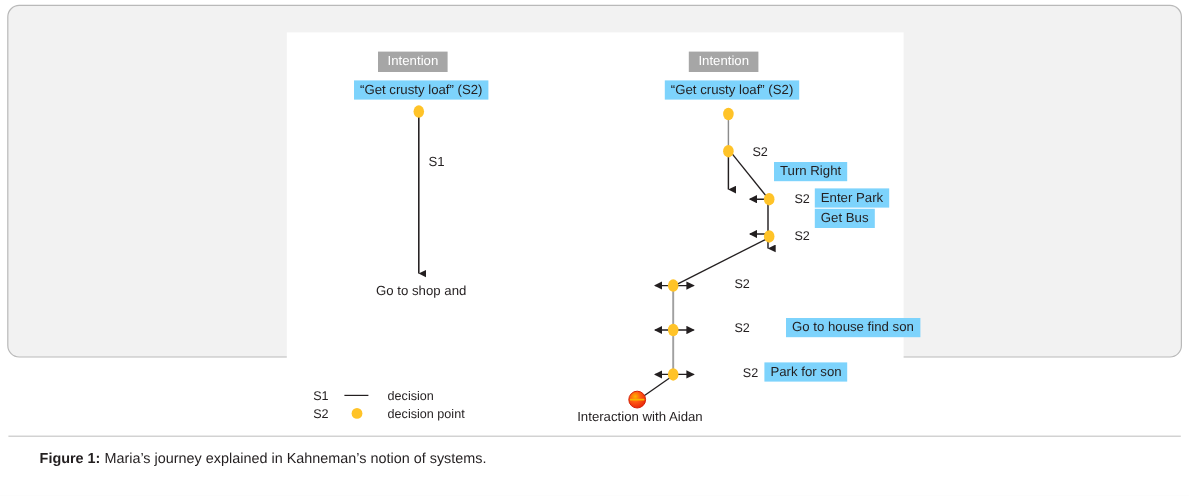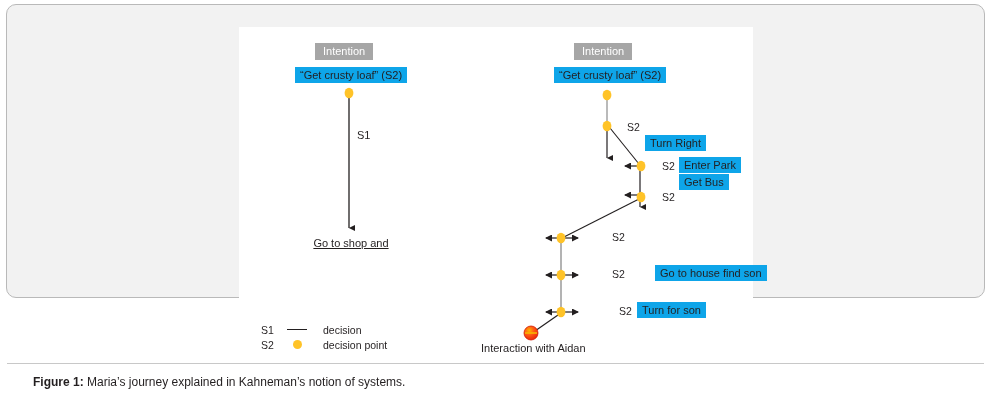--- a/index.html
+++ b/index.html
@@ -40,21 +40,21 @@
   .intention-badge {
     position: absolute;
     background: #a6a6a6;
     color: #ffffff;
     font-size: 11px;
     padding: 2px 8px 3px 8px;
     white-space: nowrap;
   }
   .hl {
     position: absolute;
-    background: #0ea5e9;
+    background: #7dd3fc;
     color: #231f20;
     font-size: 11px;
     padding: 2px 5px 2px 5px;
     white-space: nowrap;
   }
   .sx {
     position: absolute;
     font-size: 10.5px;
     color: #231f20;
     white-space: nowrap;
@@ -206,21 +206,21 @@
         <line x1="286" y1="306" x2="298" y2="306" stroke="#f7b500" stroke-width="1.6"></line>
       </g>
     </svg>
 
     <div class="intention-badge" style="left:76px; top:16px;">Intention</div>
 
     <div class="hl" style="left:56px; top:40px;">“Get crusty loaf” (S2)</div>
 
     <div class="plain" style="left:118px; top:102px;">S1</div>
 
-    <div class="centered" style="left:42px; top:209px; width:140px;text-decoration:underline;">
+    <div class="centered" style="left:42px; top:209px; width:140px;">
       <div>Go to shop and</div>
     </div>
 
     <div class="intention-badge" style="left:335px; top:16px;">Intention</div>
 
     <div class="hl" style="left:315px; top:40px;">“Get crusty loaf” (S2)</div>
 
     <div class="sx" style="left:388px; top:94px;">S2</div>
     <div class="hl" style="left:406px; top:108px;">Turn Right</div>
 
@@ -229,21 +229,21 @@
 
     <div class="sx" style="left:423px; top:164px;">S2</div>
     <div class="hl" style="left:440px; top:147px;">Get Bus</div>
 
     <div class="sx" style="left:373px; top:204px;">S2</div>
 
     <div class="sx" style="left:373px; top:241px;">S2</div>
     <div class="hl" style="left:391px; top:238px;margin-left:25px;">Go to house find son</div>
 
     <div class="sx" style="left:380px; top:278px;">S2</div>
-    <div class="hl" style="left:398px; top:275px;">Turn for son</div>
+    <div class="hl" style="left:398px; top:275px;">Park for son</div>
 
     <div class="plain" style="left:242px; top:315px;">Interaction with Aidan</div>
 
     <div id="legend">
       <div class="legend-row">
         <span class="legend-key">S1</span>
         <span class="legend-mark">
           <span class="legend-line"></span>
         </span>
         <span class="legend-text">decision</span>

